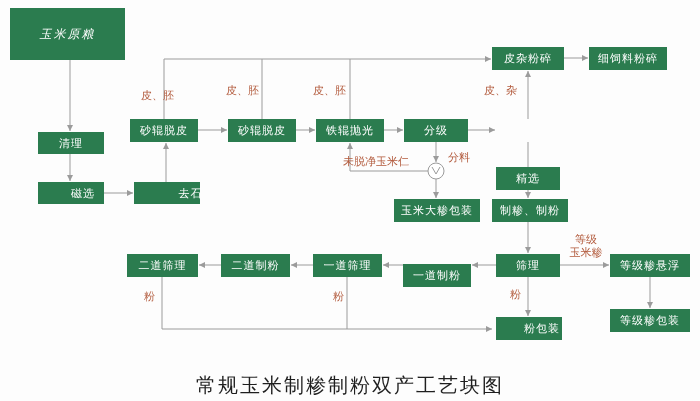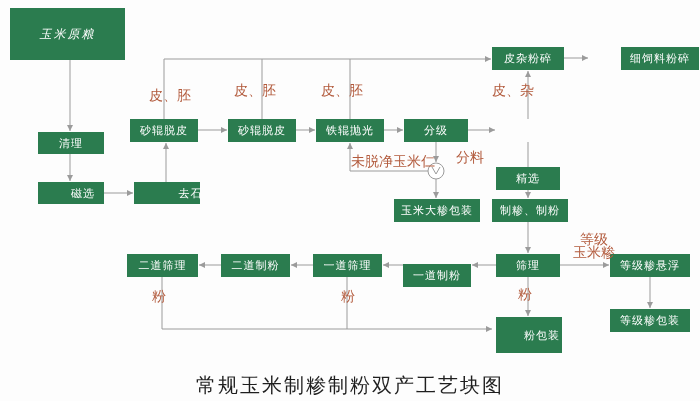--- a/index.html
+++ b/index.html
@@ -17,21 +17,21 @@
     position:absolute; z-index:2;
     background:var(--node-fill,#2b7c4f);
     color:var(--node-text,#ffffff);
     display:flex; align-items:center; justify-content:center;
     font-size:11px; letter-spacing:1px; white-space:nowrap;
   }
   .node.big { font-size:12px; letter-spacing:2px; }
   .edge-label {
     position:absolute; z-index:3;
     color:var(--label-color,#b25a3c);
-    font-size:14px; line-height:13px; white-space:pre-line;margin-left:8px;
+    font-size:11px; line-height:13px; white-space:pre-line;
   }
   .edge-label.center { text-align:center; }
   .title {
     position:absolute; left:0; top:348px; width:100%; z-index:3;
     text-align:center; font-size:20px; letter-spacing:2px;
     color:var(--title-color,#1f1f1f);
     margin-top:24px;
   }
 </style>
 </head>
@@ -85,31 +85,31 @@
 <div class="node big" style="left: 10px; top: 8px; width: 115px; height: 52px; font-style: italic;">玉米原粮</div>
     <div class="node" style="left: 38px; top: 132px; width: 66px; height: 22px;">清理</div>
     <div class="node" style="left: 38px; top: 182px; width: 66px; height: 22px; padding-left: 24px;">磁选</div>
     <div class="node" style="left: 134px; top: 182px; width: 66px; height: 22px; padding-left: 47px;">去石</div>
     <div class="node" style="left: 130px; top: 119px; width: 68px; height: 23px;">砂辊脱皮</div>
     <div class="node" style="left: 228px; top: 119px; width: 68px; height: 23px;">砂辊脱皮</div>
     <div class="node" style="left: 316px; top: 119px; width: 68px; height: 23px;">铁辊抛光</div>
     <div class="node" style="left: 404px; top: 119px; width: 64px; height: 23px;">分级</div>
     <div class="node" style="left: 496px; top: 119px; width: 64px; height: 23px; margin-top: 48px;">精选</div>
     <div class="node" style="left: 492px; top: 47px; width: 72px; height: 23px;">皮杂粉碎</div>
-    <div class="node" style="left: 589px; top: 47px; width: 78px; height: 23px; margin-left: 32px;">细饲料粉碎</div>
+    <div class="node" style="left: 589px; top: 47px; width: 78px; height: 23px;">细饲料粉碎</div>
     <div class="node" style="left: 394px; top: 199px; width: 86px; height: 23px;">玉米大糁包装</div>
     <div class="node" style="left: 492px; top: 199px; width: 76px; height: 23px;">制糁、制粉</div>
     <div class="node" style="left: 496px; top: 254px; width: 64px; height: 23px;">筛理</div>
     <div class="node" style="left: 403px; top: 254px; width: 68px; height: 23px; margin-top: 10px;">一道制粉</div>
     <div class="node" style="left: 313px; top: 254px; width: 69px; height: 23px;">一道筛理</div>
     <div class="node" style="left: 221px; top: 254px; width: 69px; height: 23px;">二道制粉</div>
     <div class="node" style="left: 127px; top: 254px; width: 71px; height: 23px;">二道筛理</div>
     <div class="node" style="left: 610px; top: 254px; width: 80px; height: 23px;">等级糁悬浮</div>
     <div class="node" style="left: 610px; top: 309px; width: 80px; height: 23px;">等级糁包装</div>
-    <div class="node" style="left: 496px; top: 317px; width: 66px; height: 36px; padding-left: 26px;">粉包装</div>
+    <div class="node" style="left: 496px; top: 317px; width: 66px; height: 23px; padding-left: 26px;">粉包装</div>
     <div class="edge-label" style="left: 141px; top: 89px;">皮、胚</div>
     <div class="edge-label" style="left: 226px; top: 84px;">皮、胚</div>
     <div class="edge-label" style="left: 313px; top: 84px;">皮、胚</div>
     <div class="edge-label" style="left: 484px; top: 84px;">皮、杂</div>
     <div class="edge-label" style="left: 343px; top: 155px;">未脱净玉米仁</div>
     <div class="edge-label" style="left: 448px; top: 151px;">分料</div>
     <div class="edge-label center" style="left: 564px; top: 233px; width: 44px;">等级
 玉米糁</div>
     <div class="edge-label" style="left: 144px; top: 290px;">粉</div>
     <div class="edge-label" style="left: 333px; top: 290px;">粉</div>

